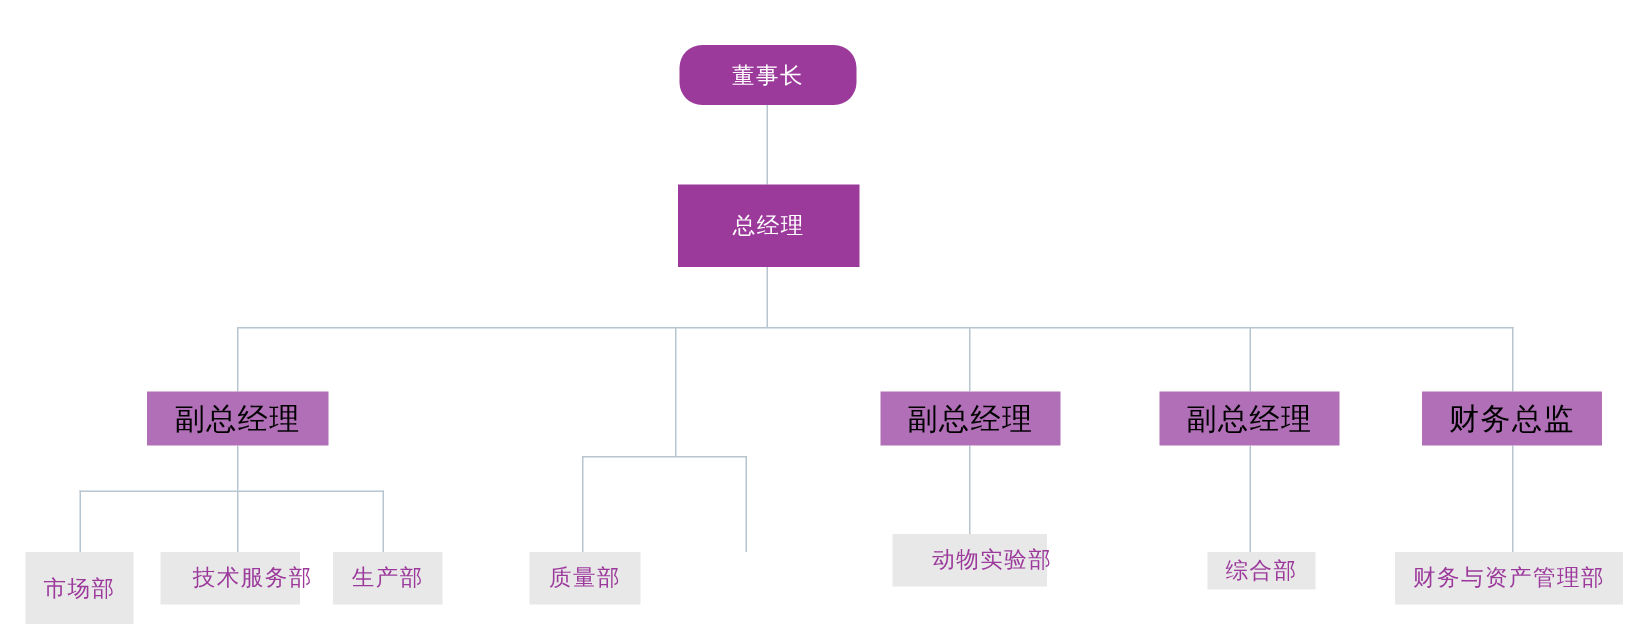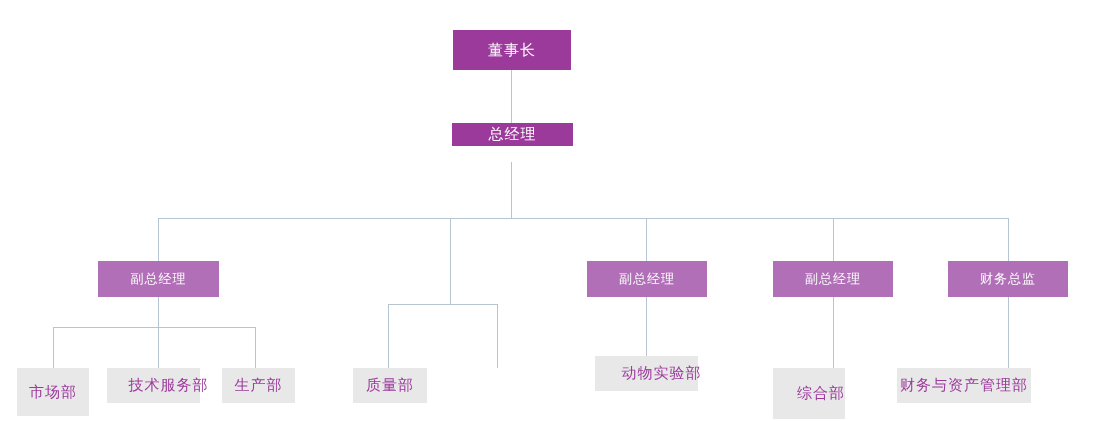--- a/index.html
+++ b/index.html
@@ -29,22 +29,22 @@
     white-space:nowrap;
     letter-spacing:1px;
   }
   .lvl1,.lvl2{
     background:var(--primary);
     color:#ffffff;
     font-size:15px;
   }
   .lvl3{
     background:var(--secondary);
-    color:#ffffff;
-    font-size:13px;
+    color:#000000;
+    font-size:20px;
   }
   .dept{
     background:var(--deptBg);
     color:var(--deptText);
     font-size:15px;
   }
   .line{position:absolute;background:var(--line);}
   .v{width:1px;}
   .h{height:1px;}
 </style>
@@ -70,25 +70,25 @@
   <div class="line v" style="left:255px;top:327px;height:41px;"></div>
 
   <div class="line h" style="left:388px;top:304px;width:110px;"></div>
   <div class="line v" style="left:388px;top:304px;height:64px;"></div>
   <div class="line v" style="left:497px;top:304px;height:64px;"></div>
 
   <div class="line v" style="left:646px;top:297px;height:71px;"></div>
   <div class="line v" style="left:833px;top:297px;height:71px;"></div>
   <div class="line v" style="left:1008px;top:297px;height:71px;"></div>
 
-  <div class="node lvl1" style="left:453px;top:30px;width:118px;height:40px;">
+  <div class="node lvl1" style="left:453px;top:30px;width:118px;height:40px;border-radius:15px;">
     <span>董事长</span>
   </div>
 
-  <div class="node lvl2" style="left:452px;top:123px;width:121px;height:23px;">
+  <div class="node lvl2" style="left:452px;top:123px;width:121px;height:55px;">
     <span>总经理</span>
   </div>
 
   <div class="node lvl3" style="left:98px;top:261px;width:121px;height:36px;">
     <span>副总经理</span>
   </div>
   <div class="node lvl3" style="left:587px;top:261px;width:120px;height:36px;">
     <span>副总经理</span>
   </div>
   <div class="node lvl3" style="left:773px;top:261px;width:120px;height:36px;">
@@ -106,20 +106,20 @@
   </div>
   <div class="node dept" style="left:353px;top:368px;width:74px;height:35px;">
     <span>质量部</span>
   </div>
   <div class="node dept" style="left:222px;top:368px;width:73px;height:35px;">
     <span>生产部</span>
   </div>
   <div class="node dept" style="left:595px;top:356px;width:103px;height:35px;padding-left:30px;">
     <span>动物实验部</span>
   </div>
-  <div class="node dept" style="left:773px;top:368px;width:72px;height:51px;justify-content:flex-end;">
+  <div class="node dept" style="left:805px;top:368px;width:72px;height:25px;">
     <span>综合部</span>
   </div>
-  <div class="node dept" style="left:897px;top:368px;width:134px;height:35px;">
+  <div class="node dept" style="left:930px;top:368px;width:152px;height:35px;">
     <span>财务与资产管理部</span>
   </div>
 
 </div>
 
 </body></html>

